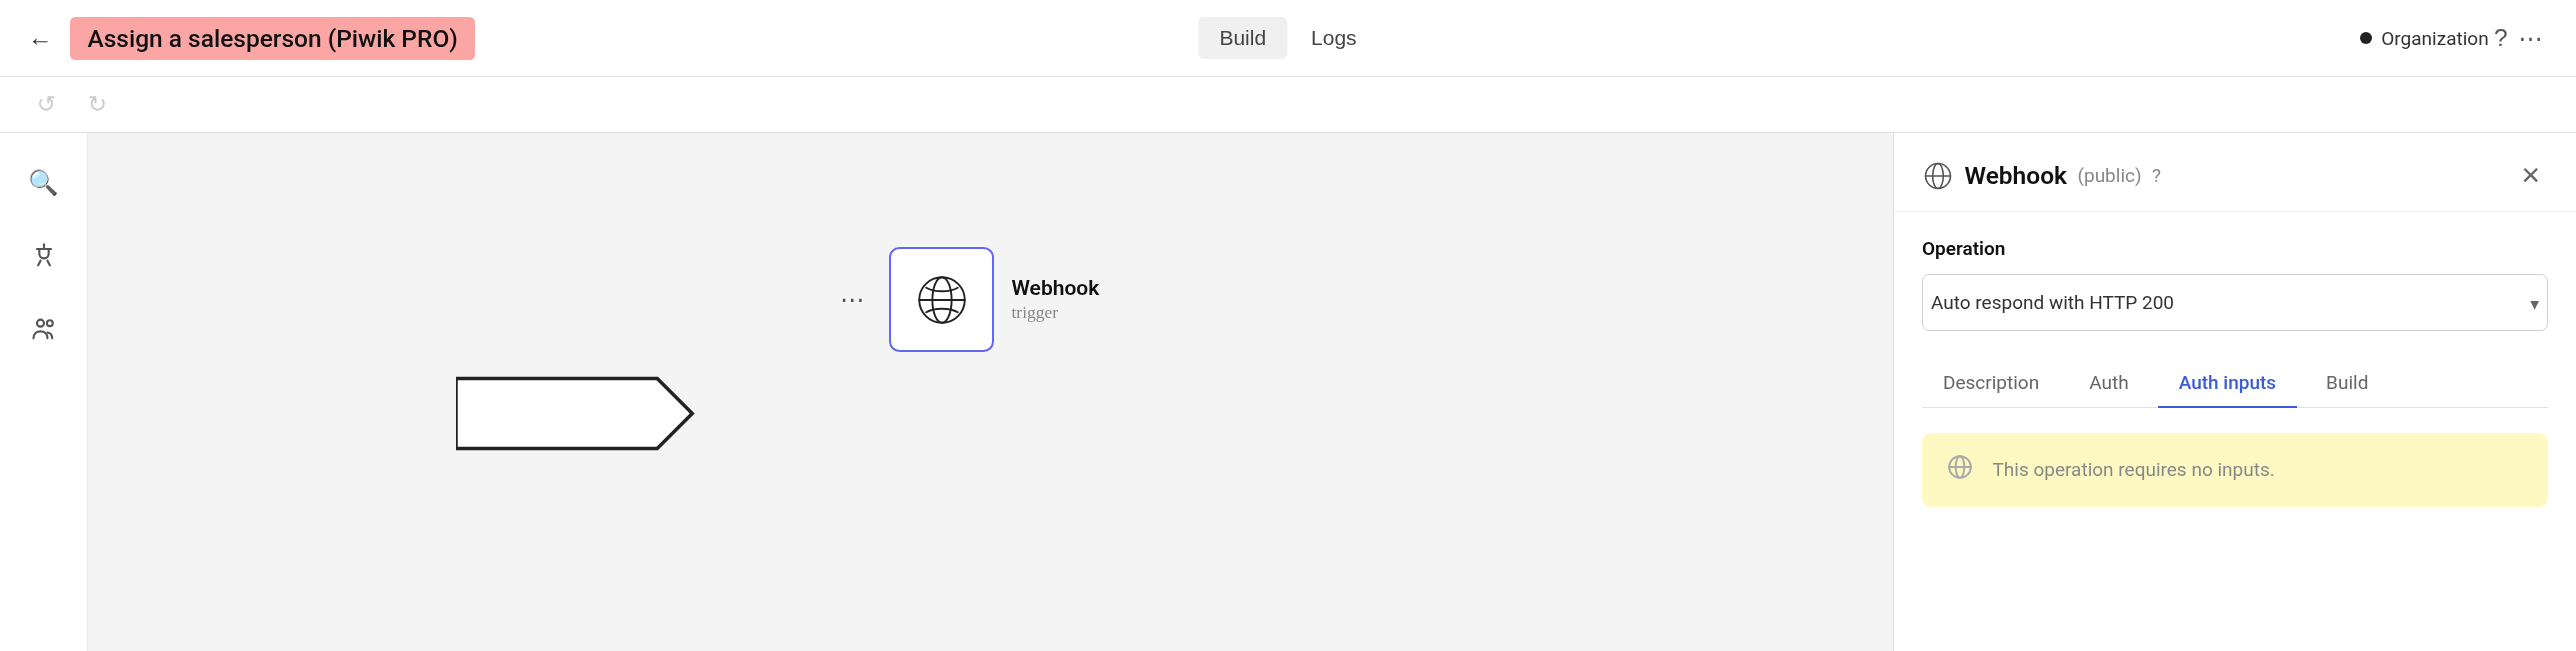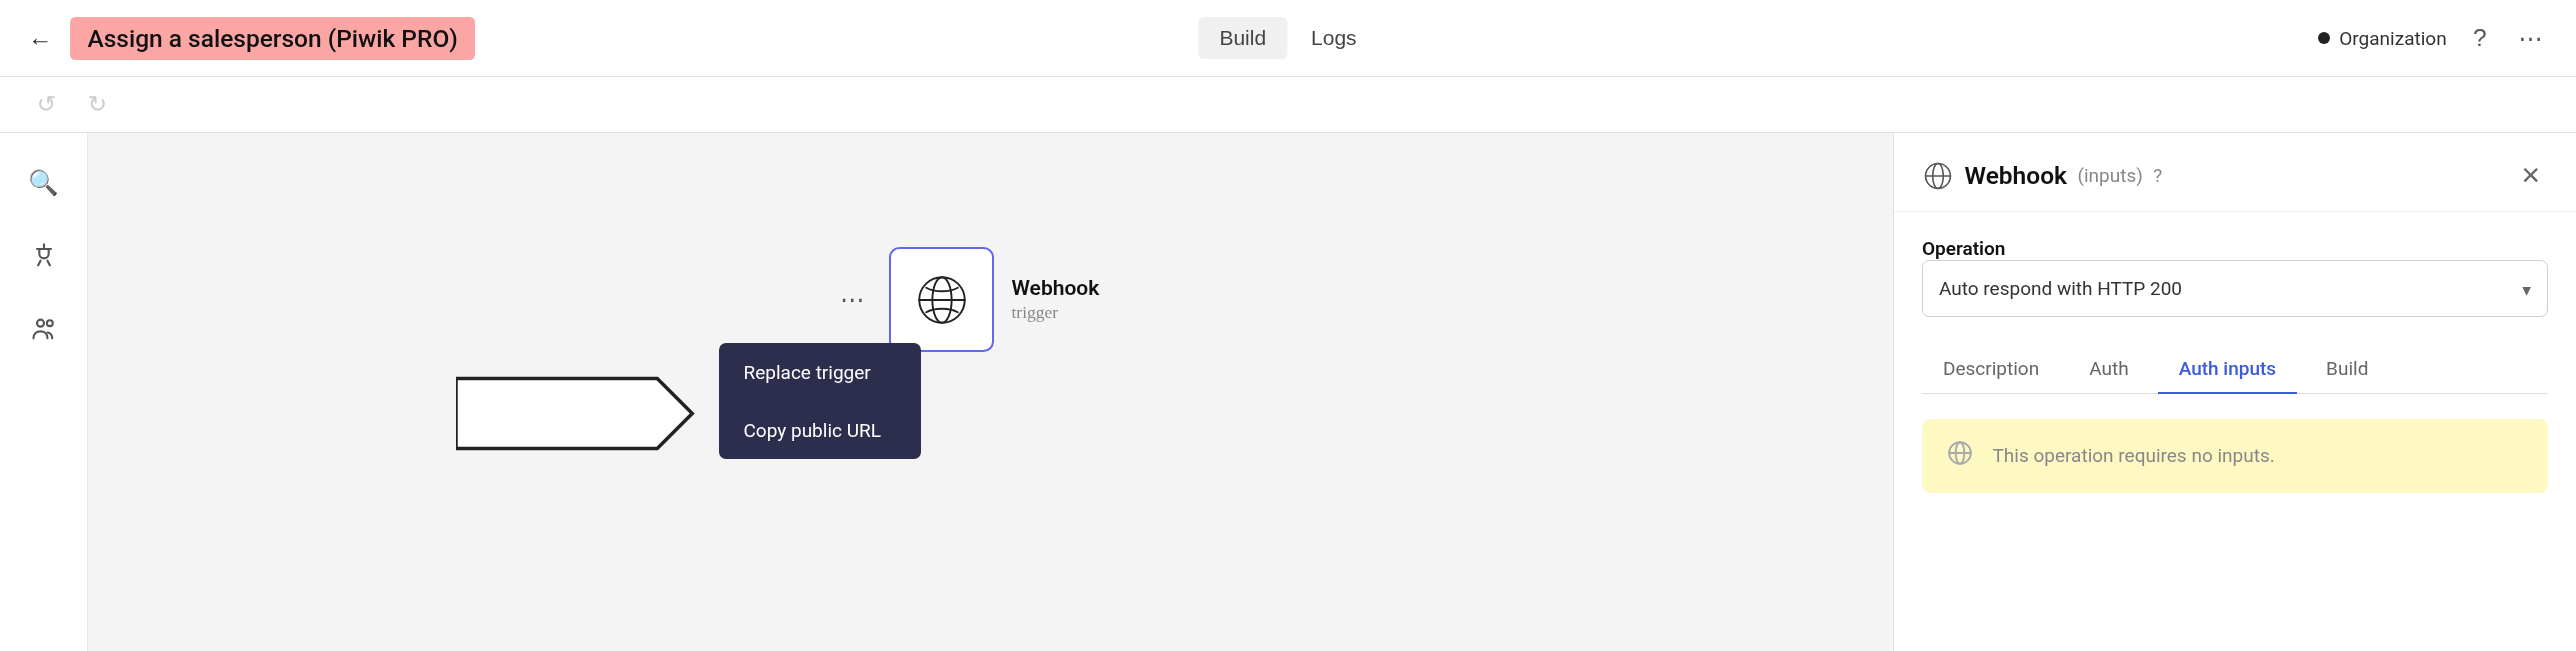--- a/index.html
+++ b/index.html
@@ -54,21 +54,20 @@
       font-size: 21px;
       padding: 8.8px 21px;
       border-radius: 5.3px;
       color: #444;
     }
     .tab-btn.active { background: #f0f0f0; font-weight: 500; }
     .right-area {
       margin-left: auto;
       display: flex;
       align-items: center;
-      gap: 21px;
     }
     .org-indicator {
       display: flex;
       align-items: center;
       gap: 8.8px;
       font-size: 19px;
       color: #333;
     }
     .org-dot {
       width: 12.3px;
@@ -266,26 +265,27 @@
 
     .panel-body {
       padding: 24.5px 28px;
       flex: 1;
       overflow-y: auto;
     }
     .section-title {
       font-size: 19px;
       font-weight: 600;
       color: #111;
+      margin-bottom: 14px;
     }
     .dropdown-select {
       width: 100%;
       border: 0.9px solid #d0d0d0;
       border-radius: 7px;
-      padding: 16px 16px;
+      padding: 16px 8px;
       font-size: 19px;
       color: #333;
       display: flex;
       align-items: flex-end;
       justify-content: space-between;
       cursor: pointer;
       background: #fff;
     }
     .chevron-down {
       font-size: 17.5px;
@@ -396,38 +396,34 @@
           <path d="M14 18c5 3 12 4 18 4s13-1 18-4"></path>
           <path d="M14 46c5-3 12-4 18-4s13 1 18 4"></path>
         </svg>
       </div>
       <div class="node-label">
         <span class="node-name">Webhook</span>
         <span class="node-type">trigger</span>
       </div>
     </div>
 
-    <div class="context-menu">
-      <div class="context-menu-item">Replace trigger</div>
-      <div class="context-menu-item">Copy public URL</div>
-    </div>
 
   </div>
 
   <div class="right-panel">
     <div class="panel-header">
       <div class="panel-title-group">
 
         <svg width="32" height="32" viewBox="0 0 36 36" fill="none" stroke="#555" stroke-width="1.8" stroke-linecap="round" stroke-linejoin="round">
           <circle cx="18" cy="18" r="14"></circle>
           <ellipse cx="18" cy="18" rx="6" ry="14"></ellipse>
           <line x1="4" y1="18" x2="32" y2="18"></line>
         </svg>
         <span class="panel-title">Webhook</span>
-        <span class="panel-subtitle">(inputs)</span>
+        <span class="panel-subtitle">(public)</span>
         <span class="help-icon">?</span>
       </div>
       <button class="close-btn">✕</button>
     </div>
 
     <div class="panel-body">
       <div class="section-title">Operation</div>
       <div class="dropdown-select">
         <span>Auto respond with HTTP 200</span>
         <span class="chevron-down">▾</span>

